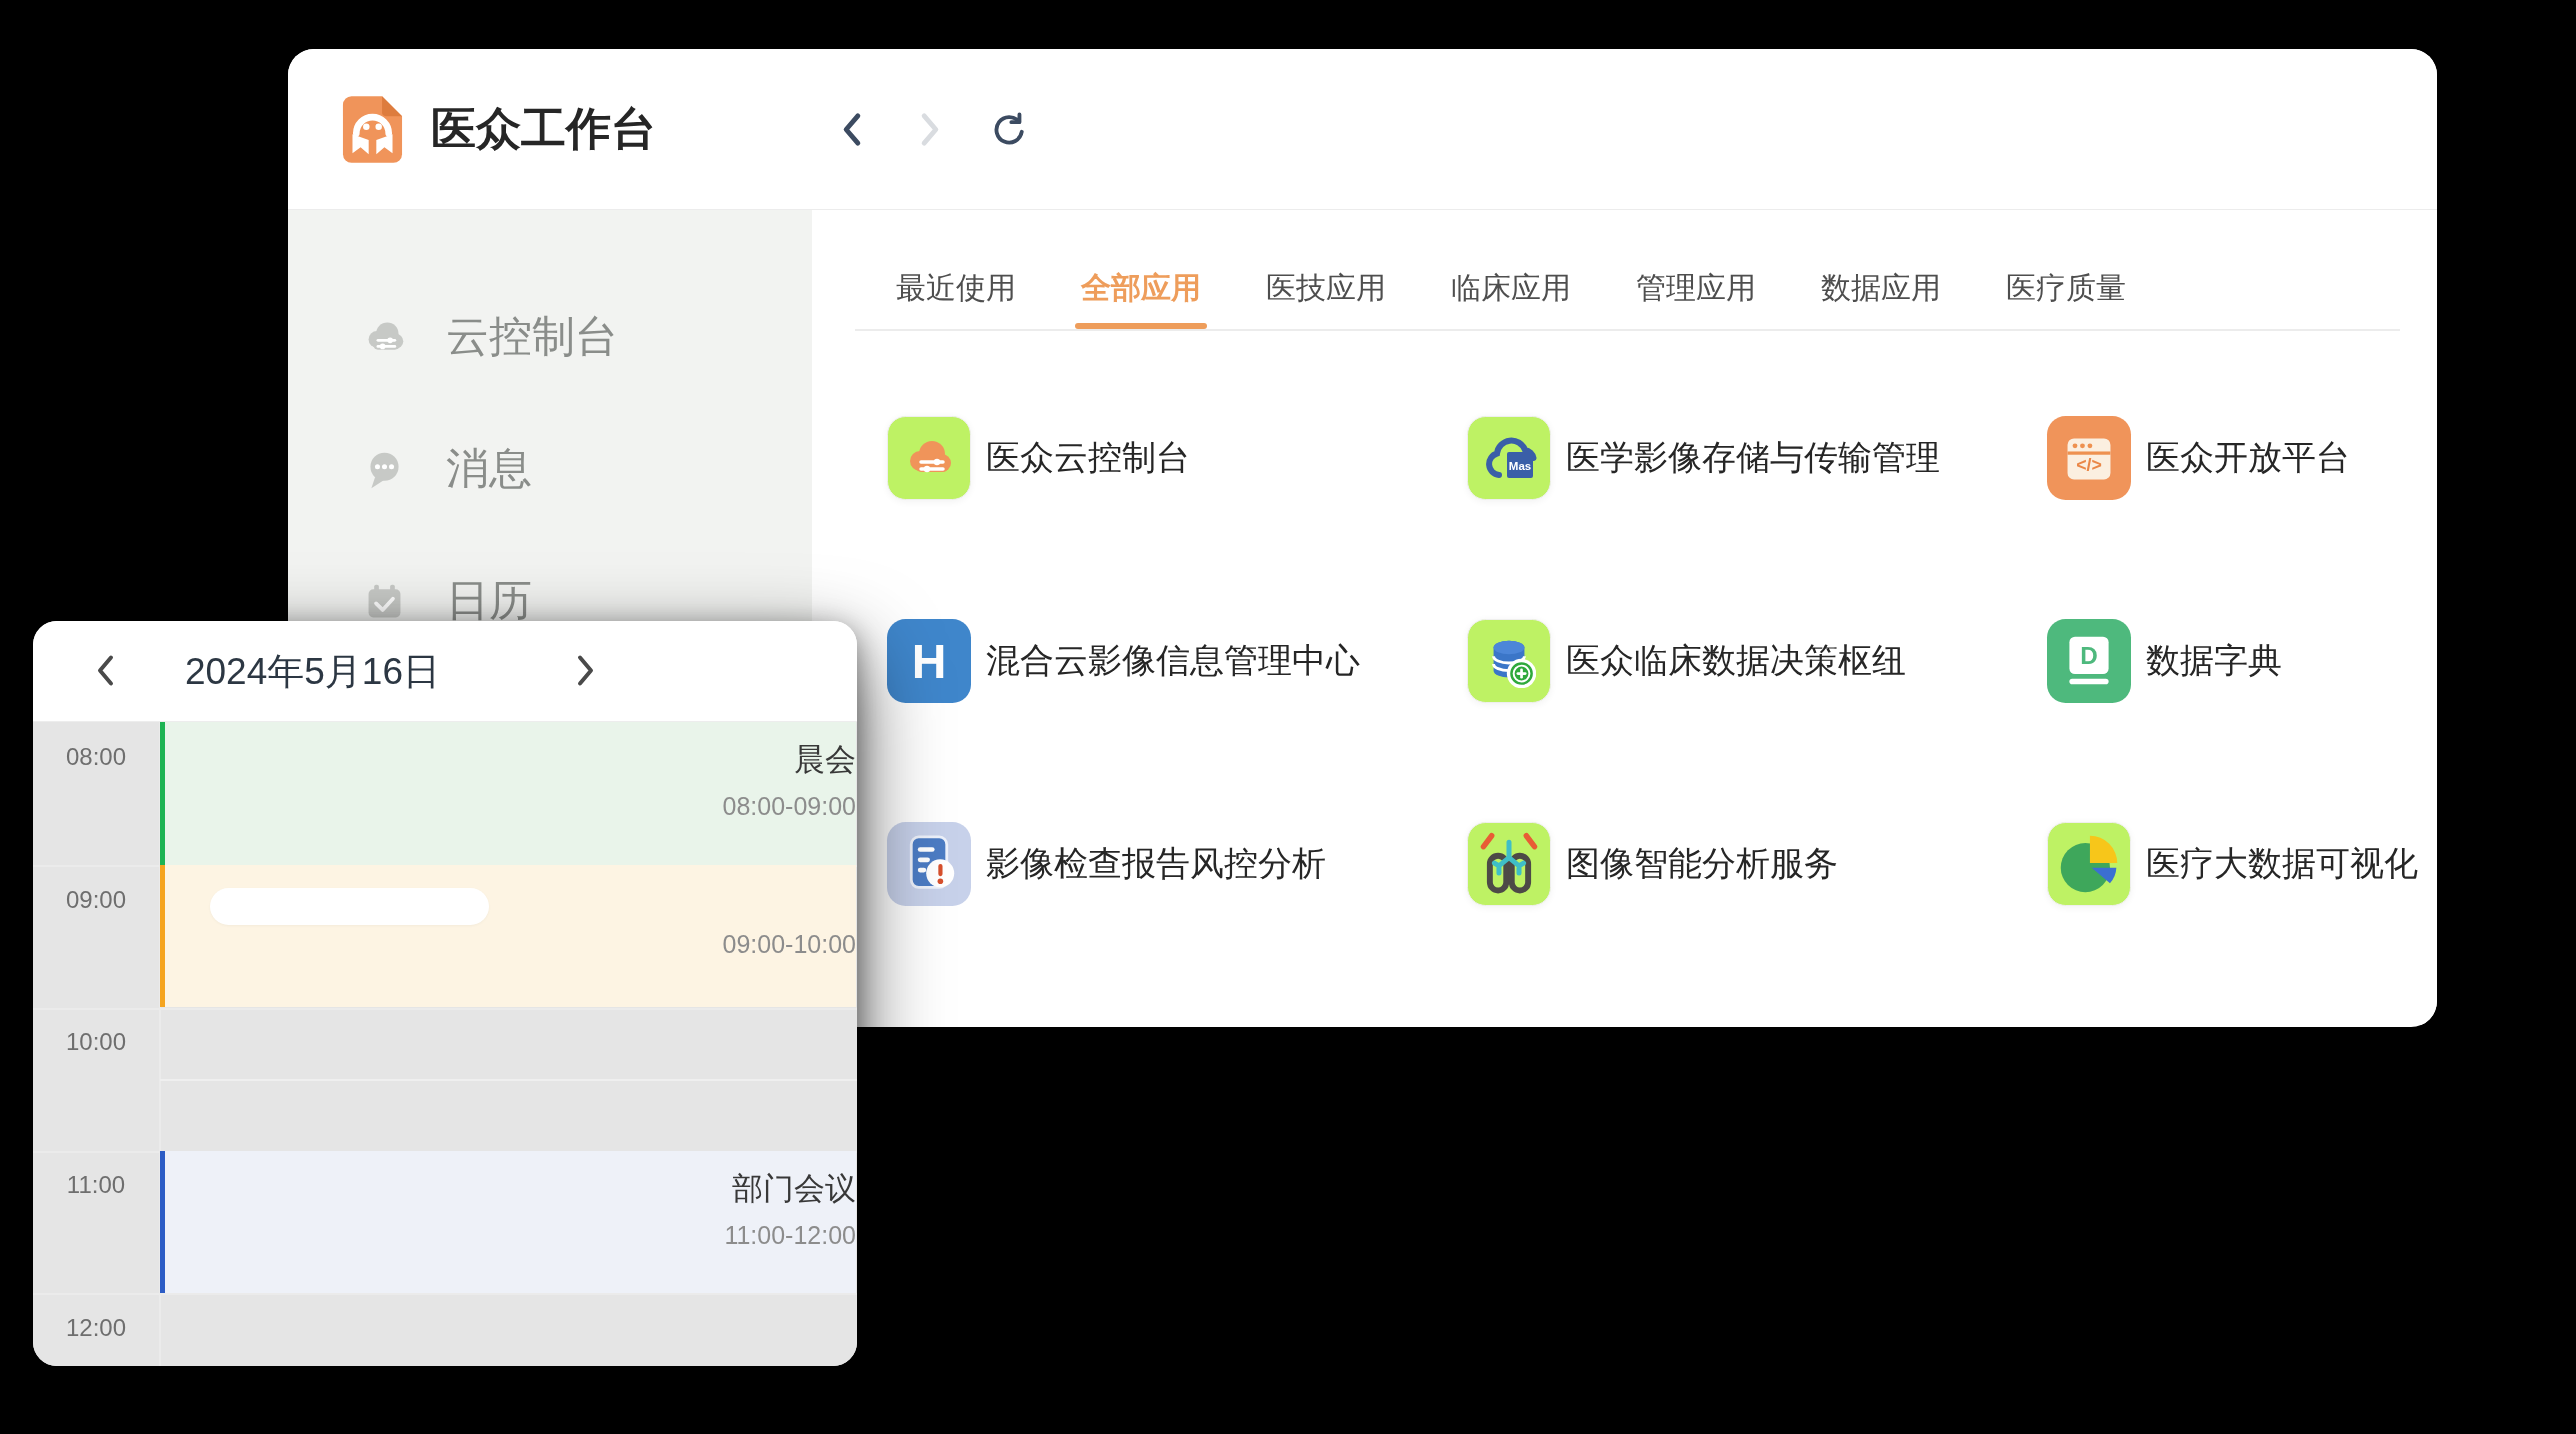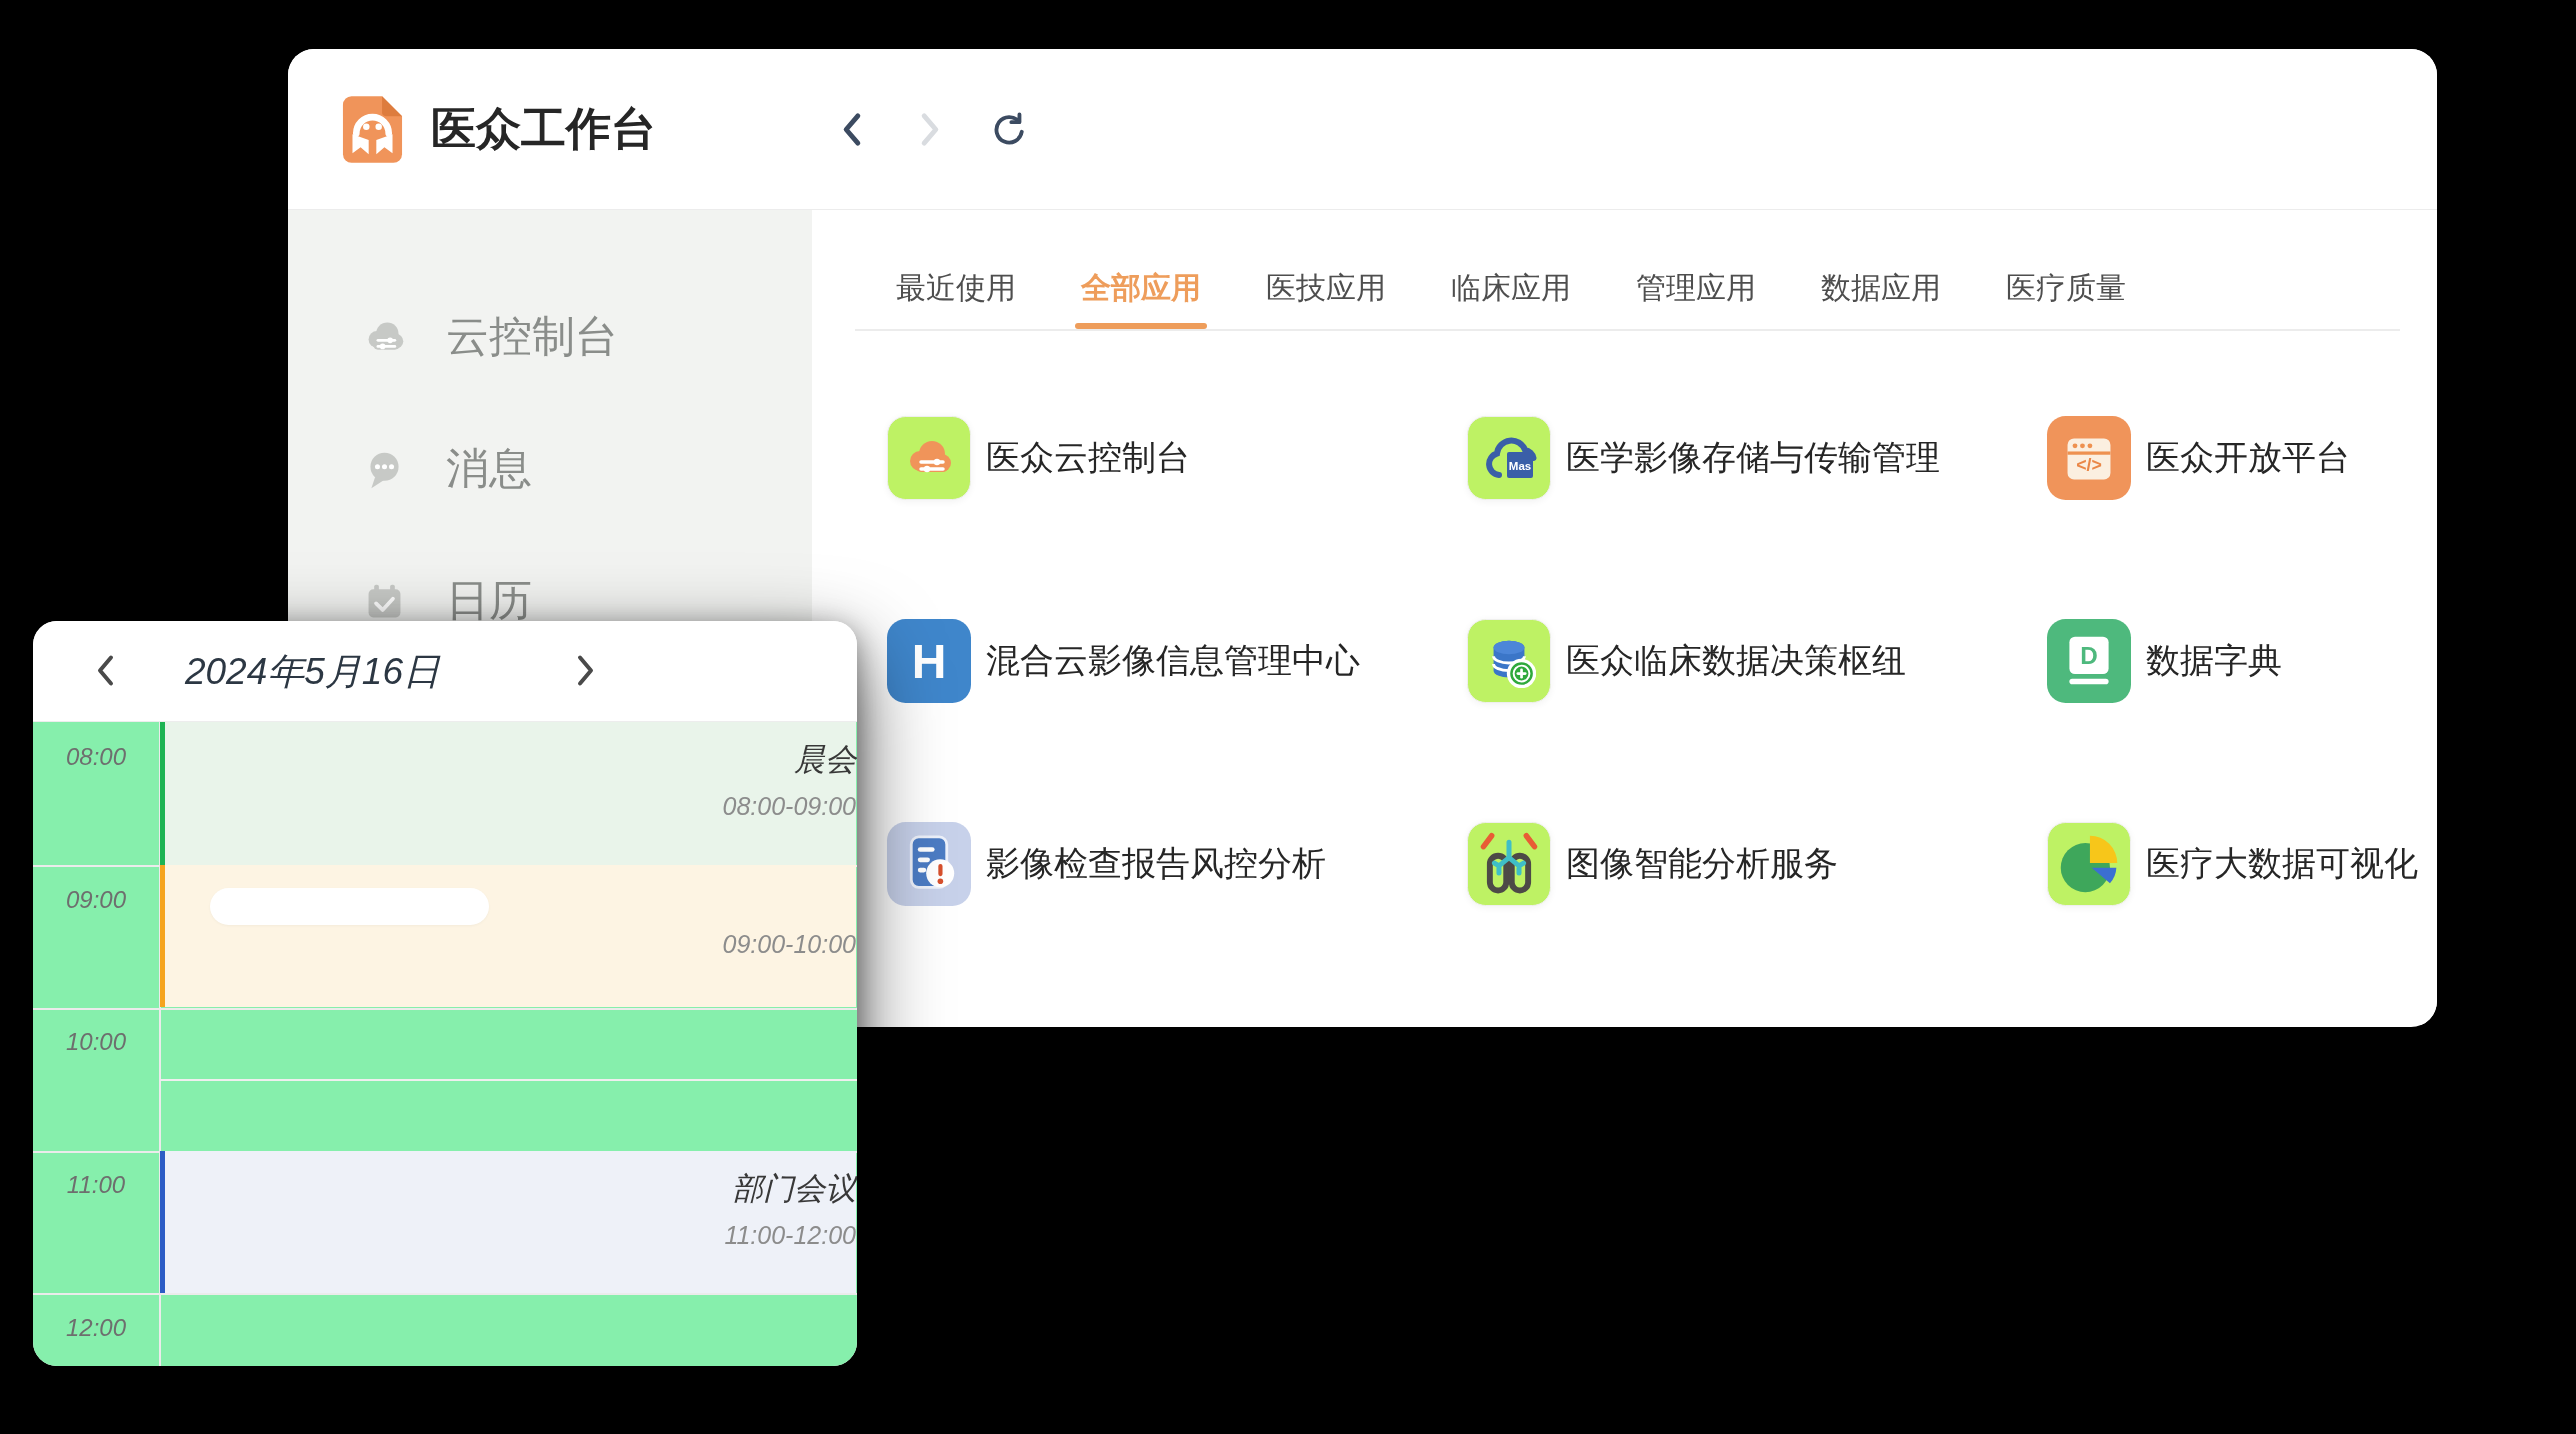--- a/index.html
+++ b/index.html
@@ -70,32 +70,31 @@
   .tile .big-letter { font-size:48px; font-weight:700; color:#fff; }
   .app-label { margin-left:15px; font-size:34px; font-weight:500; color:#262626; white-space:nowrap; }
 
   
   #calendar {
     position:absolute; left:33px; top:621px;
     width:824px; height:745px;
     background:#fff; border-radius:24px; overflow:hidden;
     box-shadow:0 32px 84px rgba(0,0,0,.65), 0 7.4px 28px rgba(0,0,0,.4);
     z-index:5;
-    font-style:italic;
   }
   .cal-header { height:101px; border-bottom:1.9px solid #EDEDED; position:relative; background:#fff; }
   .cal-chev { position:absolute; top:32px; width:24px; height:35px; cursor:pointer; }
   .cal-chev.prev { left:61px; }
   .cal-chev.next { left:540px; }
   .cal-date {
     position:absolute; left:140px; top:0; width:279px; height:101px;
     line-height:101px; text-align:center;
     font-size:37px; font-weight:500; color:#2C3743;
   }
-  .cal-grid { position:relative; height:644px; background:#86efac; }
+  .cal-grid { position:relative; height:644px; background:#e5e5e5; }
   .gutter-line { position:absolute; left:126px; top:0; bottom:0; width:1.9px; background:#EBEBEB; }
   .hour-line { position:absolute; left:0; right:0; height:1.9px; background:#EBEBEB; }
   .half-line { position:absolute; left:127px; right:0; height:1.9px; background:#EFEFEF; }
   .time-label {
     position:absolute; left:0; width:126px; height:28px;
     text-align:center; font-size:24px; color:#6E6E6E;
   }
   .event {
     position:absolute; left:127px; right:1px;
     padding:17px 0 0 45px; border-left:5.6px solid;text-align:right;

